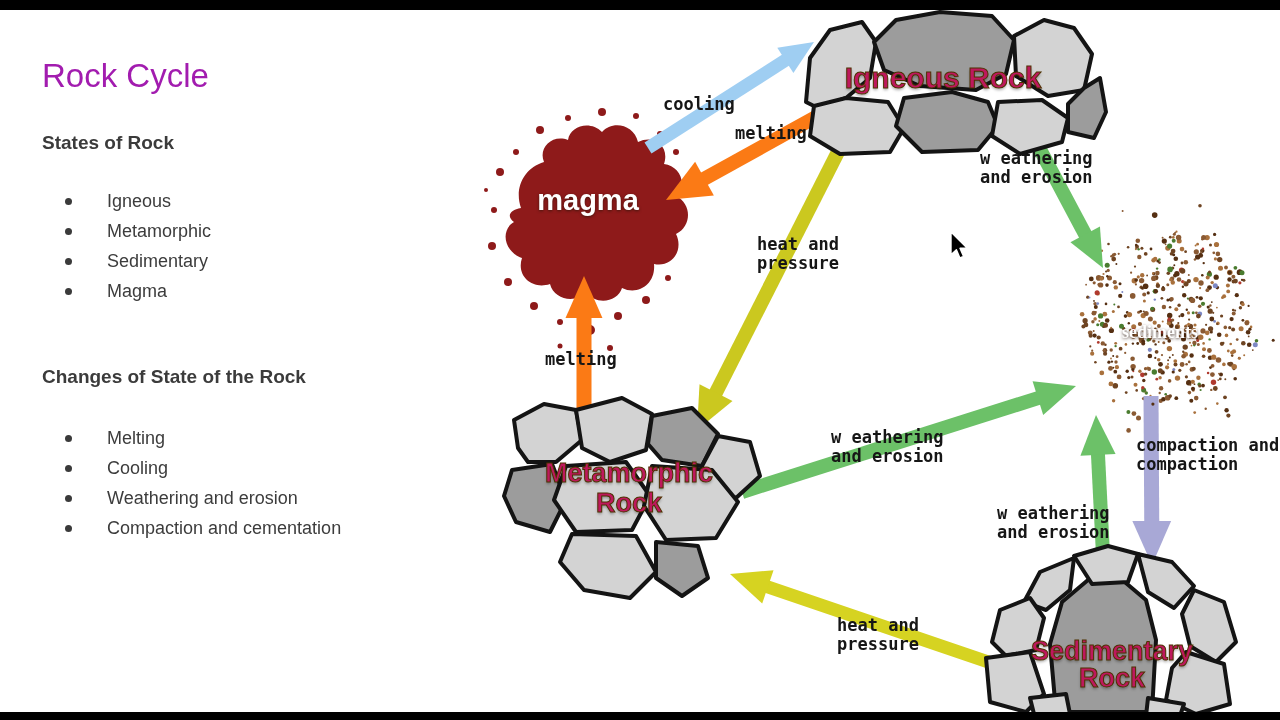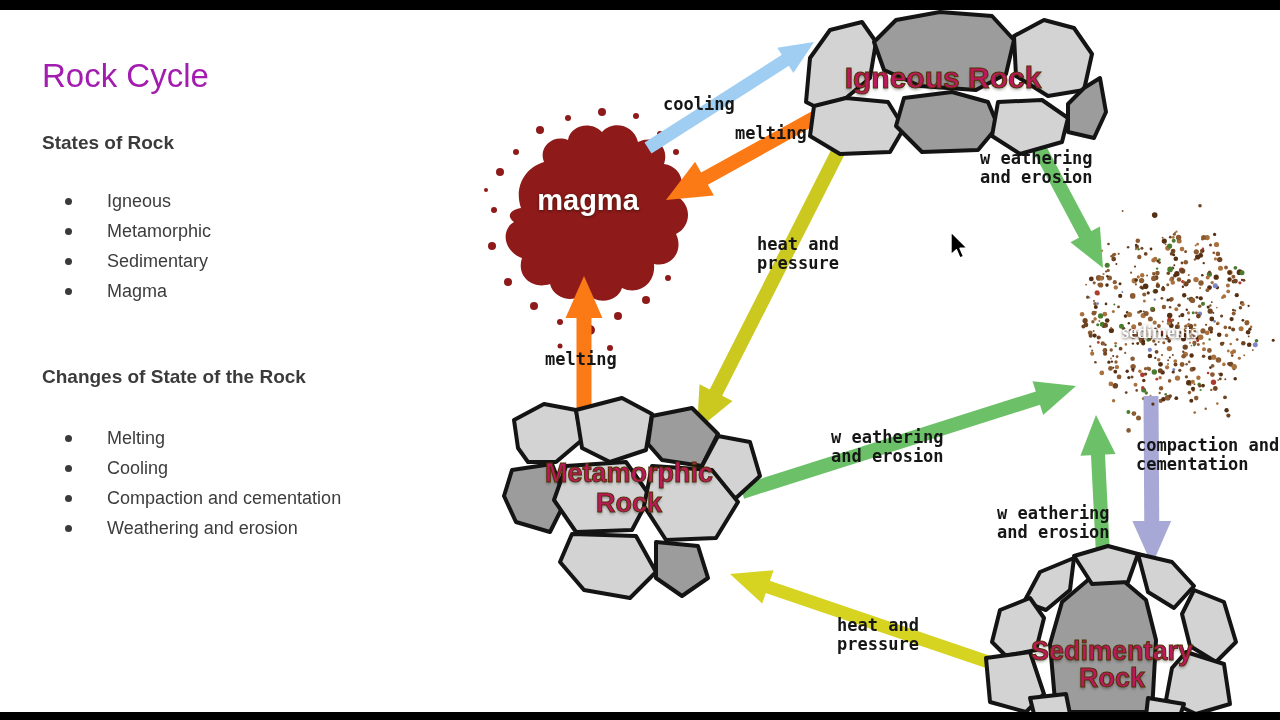--- a/index.html
+++ b/index.html
@@ -84,25 +84,25 @@
       <div class="li">
         <span class="dot"></span>
         <span class="litext">Melting</span>
       </div>
       <div class="li">
         <span class="dot"></span>
         <span class="litext">Cooling</span>
       </div>
       <div class="li">
         <span class="dot"></span>
-        <span class="litext">Compaction and cementation</span>
+        <span class="litext">Weathering and erosion</span>
       </div>
       <div class="li">
         <span class="dot"></span>
-        <span class="litext">Weathering and erosion</span>
+        <span class="litext">Compaction and cementation</span>
       </div>
     </div>
 
   <svg class="diagram-svg" width="1280" height="720" viewBox="0 0 1280 720">
 
     <g>
       <path fill="#8e1a1a" d="M521,208 C514,188 524,168 544,162 C538,148 552,134 568,140
         C570,126 590,120 602,132 C612,120 634,124 638,142 C654,134 670,146 664,164
         C680,166 688,184 676,196 C692,204 692,226 676,234 C684,250 672,268 654,264
         C656,284 638,296 622,288 C618,302 596,306 586,292 C576,304 554,300 550,284
@@ -734,21 +734,21 @@
     <polygon points="951,232 951,254.8 956.4,249.8 959.9,258 963.6,256.5 960,248.3 967.3,248.3" fill="#000" stroke="#fff" stroke-width="1.4" stroke-linejoin="round"></polygon>
   </svg>
 
   <div class="dlabel l0"><span>cooling</span></div>
   <div class="dlabel l1"><span>melting</span></div>
   <div class="dlabel l2"><span>w eathering</span><span>and erosion</span></div>
   <div class="dlabel l3"><span>heat and</span><span>pressure</span></div>
   <div class="dlabel l4"><span>melting</span></div>
   <div class="dlabel l5"><span>w eathering</span><span>and erosion</span></div>
   <div class="dlabel l6"><span>w eathering</span><span>and erosion</span></div>
-  <div class="dlabel l7"><span>compaction and</span><span>cementation</span></div>
+  <div class="dlabel l7"><span>compaction and</span><span>compaction</span></div>
   <div class="dlabel l8"><span>heat and</span><span>pressure</span></div>
 
   <div class="nlabel gold nl-igneous">Igneous Rock</div>
   <div class="nlabel white nl-magma">magma</div>
   <div class="nlabel white nl-sediments">sediments</div>
   <div class="nlabel gold nl-metamorphic">
     <span>Metamorphic</span>
       <span>Rock</span>
   </div>
   <div class="nlabel gold nl-sedimentary">

